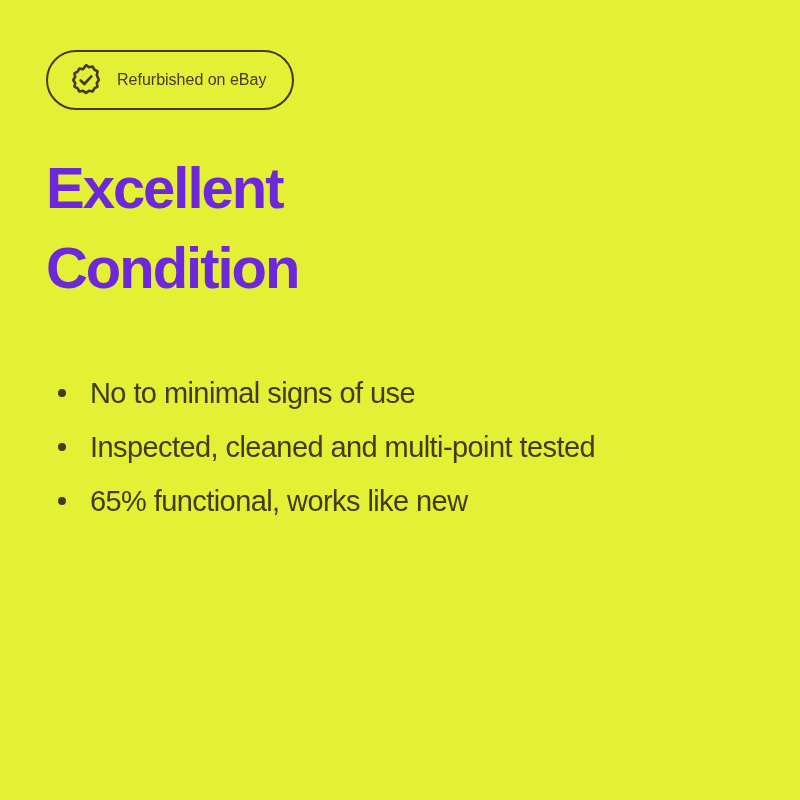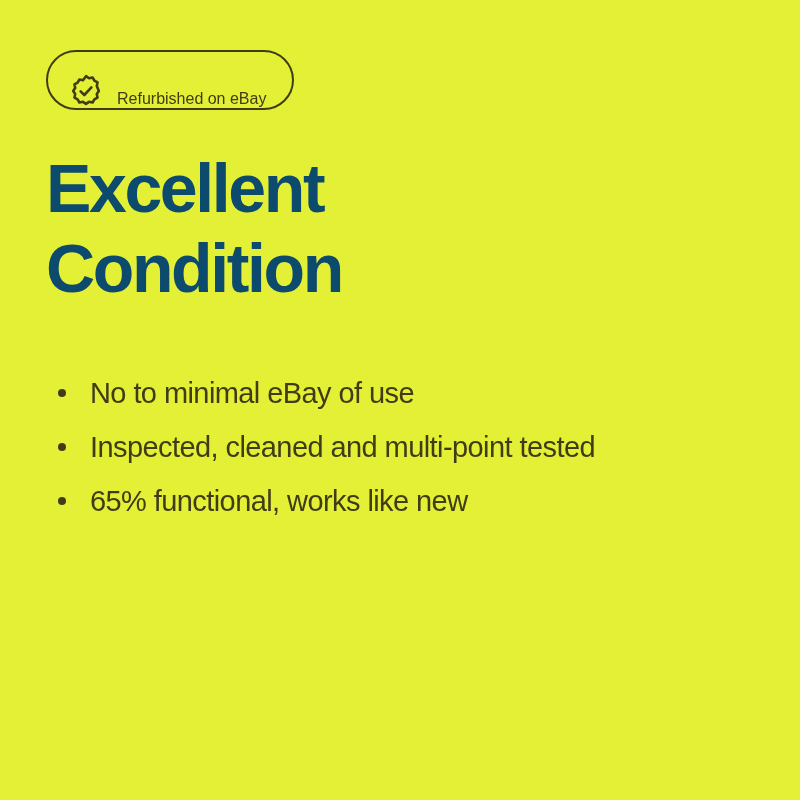--- a/index.html
+++ b/index.html
@@ -25,21 +25,21 @@
   }
 
   
   #badge-pill {
     position: absolute;
     left: 46px;
     top: 50px;
     height: 60px;
     box-sizing: border-box;
     display: inline-flex;
-    align-items: flex-end;
+    align-items: center;
     gap: 14px;
     padding: 0 26px 0 21px;
     border: 2px solid #3f3c16;
     border-radius: 999px;
     background: transparent;
     white-space: nowrap;
   }
 
   #badge-icon {
     width: 34px;
@@ -53,25 +53,25 @@
     height: 34px;
   }
 
   
   #heading {
     position: absolute;
     left: 46px;
     top: 148px;
     width: 700px;
     margin: 0;
-    font-size: 68px;
+    font-size: 58px;
     line-height: 80px;
     font-weight: 800;
     letter-spacing: -0.035em;
-    color: #0c4a6e;
+    color: #6d28d9;
   }
   #heading .line {
     display: block;
   }
 
   
   #feature-list {
     position: absolute;
     left: 46px;
     top: 366px;
@@ -124,21 +124,21 @@
   </div>
 
   <h1 id="heading">
     <span class="line">Excellent</span>
     <span class="line">Condition</span>
   </h1>
 
   <ul id="feature-list">
     <li>
       <span class="bullet-dot"></span>
-      <span>No to minimal eBay of use</span>
+      <span>No to minimal signs of use</span>
     </li>
     <li>
       <span class="bullet-dot"></span>
       <span>Inspected, cleaned and multi-point tested</span>
     </li>
     <li>
       <span class="bullet-dot"></span>
       <span>65% functional, works like new</span>
     </li>
   </ul>

